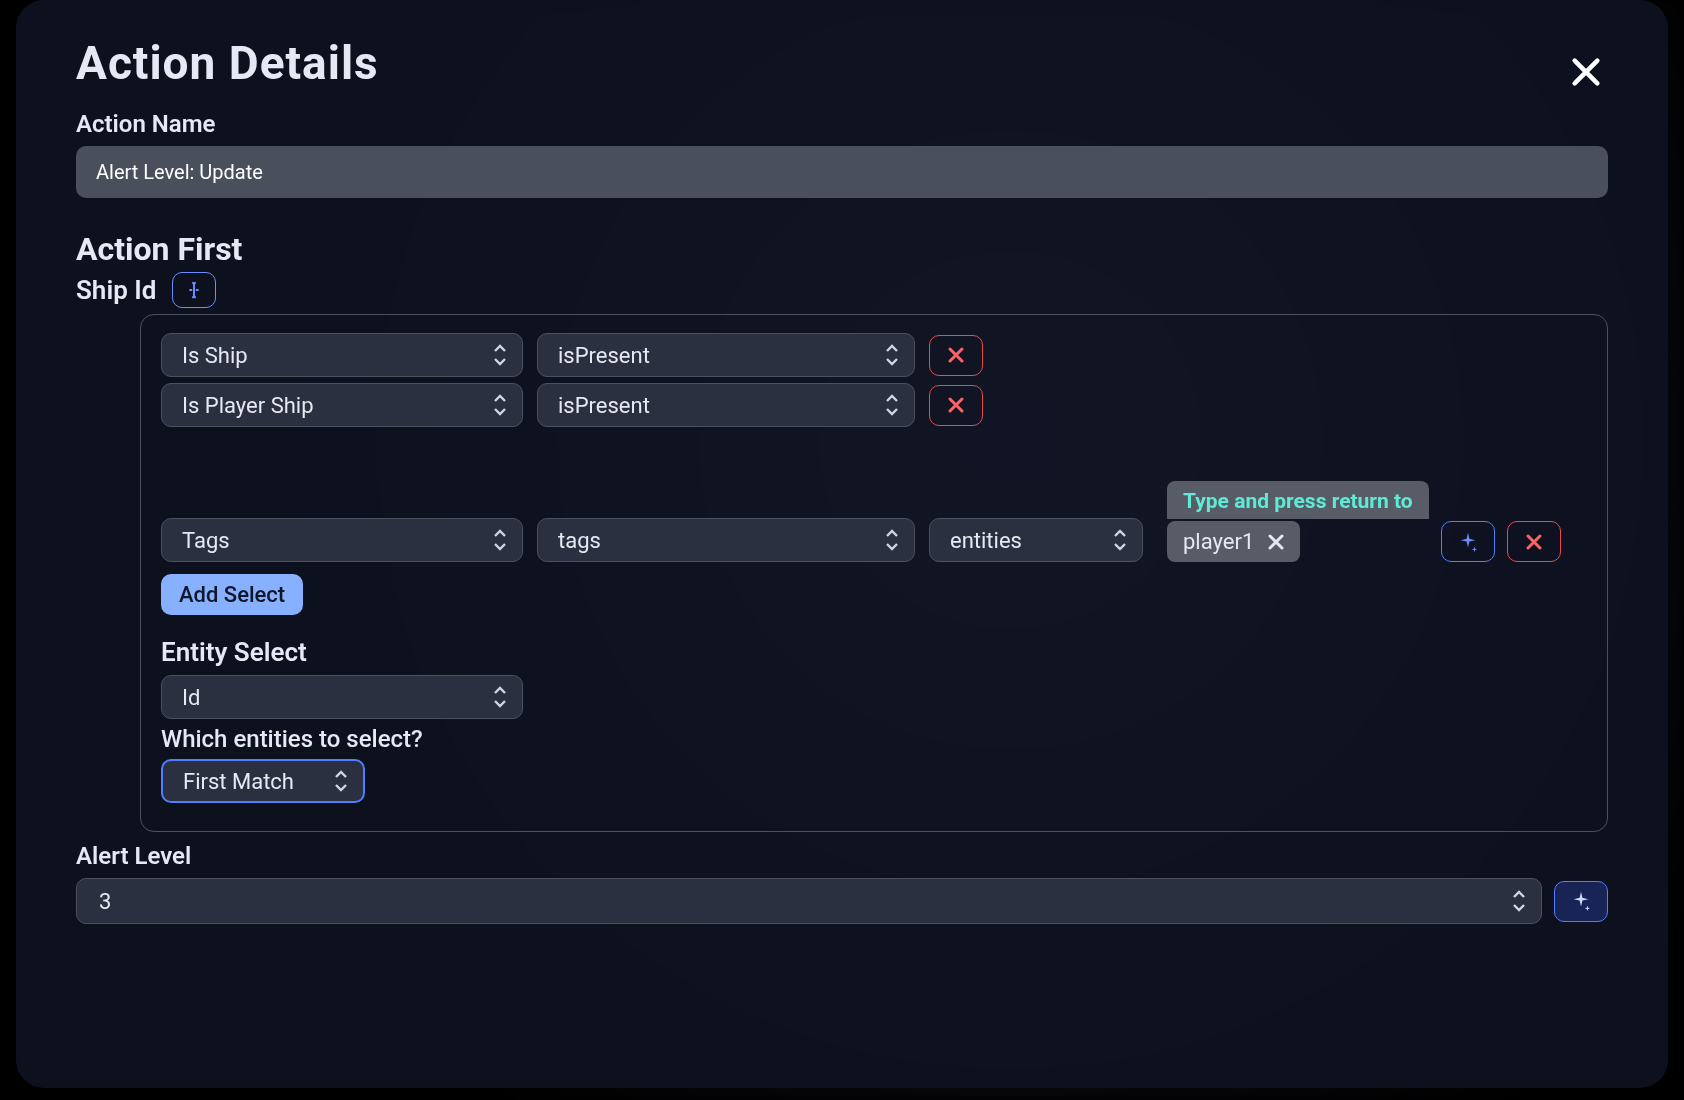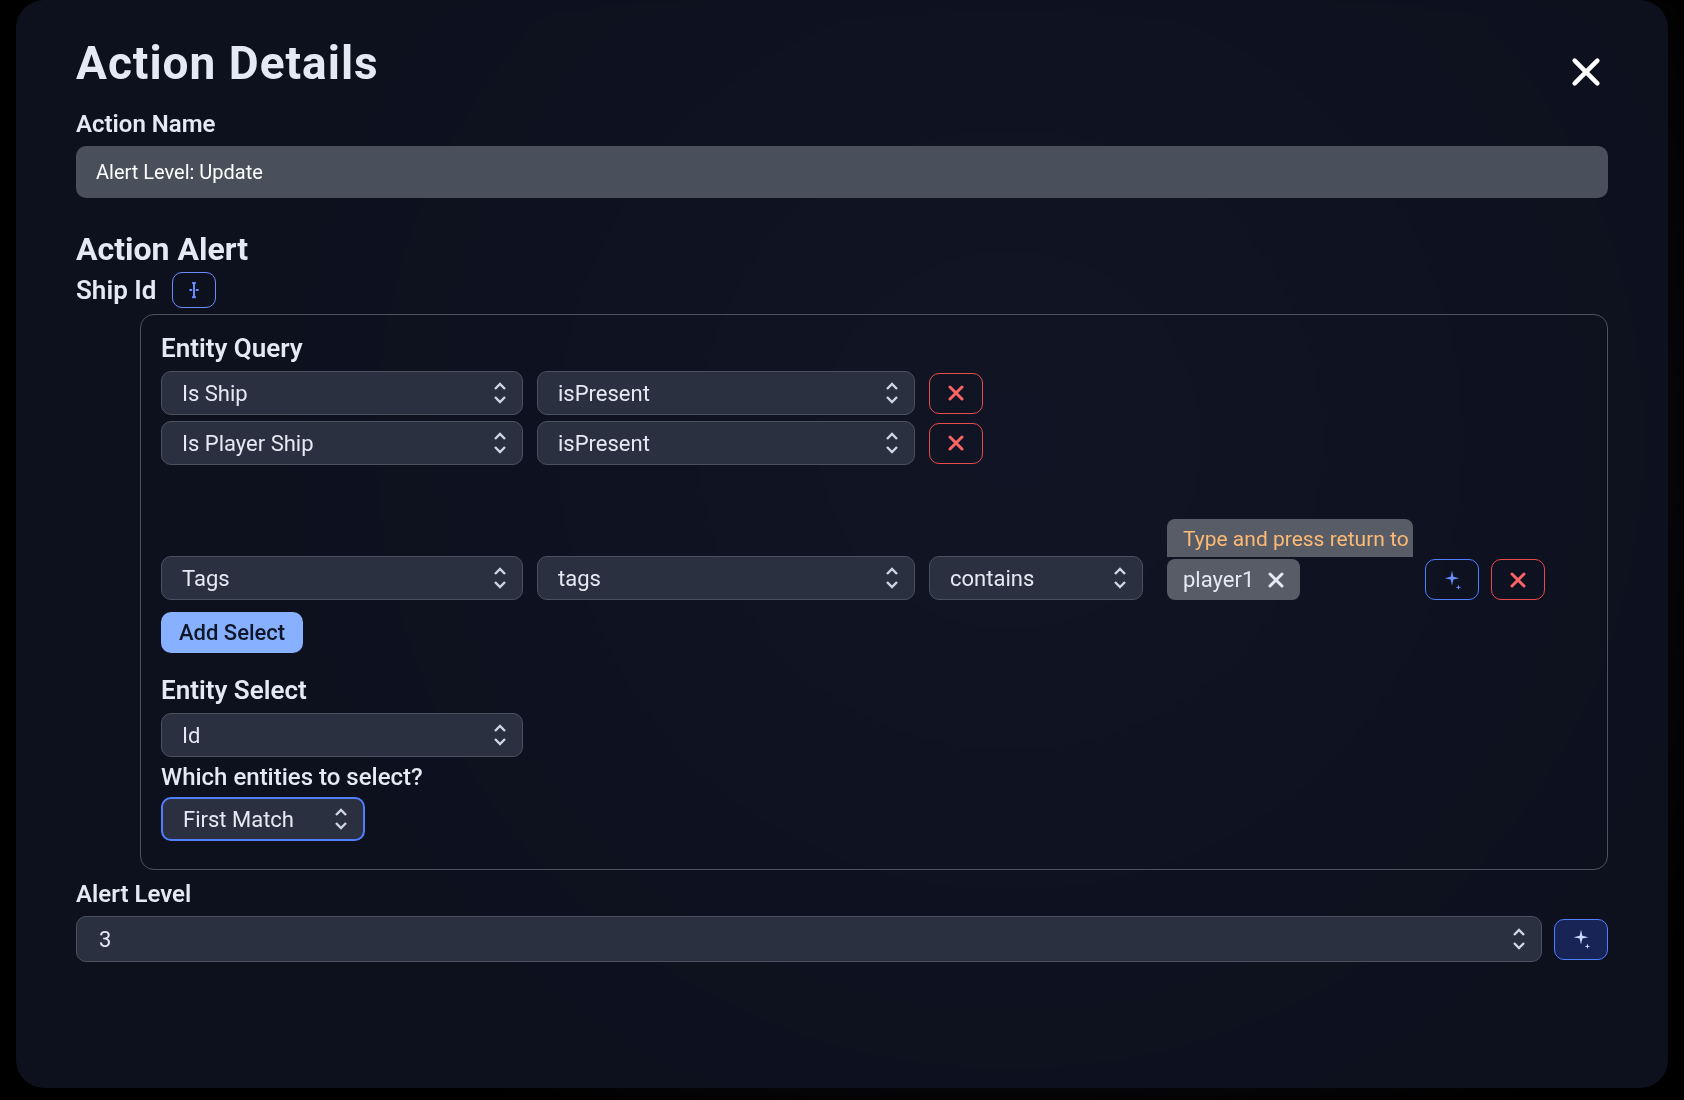--- a/index.html
+++ b/index.html
@@ -42,21 +42,21 @@
   .select-ctl.w3 { width: 214px; }
   .select-ctl.active { border-color:#4f7eff; border-width:2px; }
   .sel-arrows { position:absolute; right:12px; top:50%; transform:translateY(-50%); width:20px; height:26px; color:#cfd5e3; }
   .sel-arrows svg { width:20px; height:26px; }
   .del-btn { width:54px; height:41px; border:1.8px solid #e94a4a; border-radius:10px; display:flex; align-items:center; justify-content:center; cursor:pointer; color:#fa6464; }
   .del-btn svg { width:16px; height:16px; stroke-width:3; }
   .ai-btn { width:54px; height:41px; border:1.8px solid #4f7eff; border-radius:10px; display:flex; align-items:center; justify-content:center; cursor:pointer; color:#6b8cff; }
   .ai-btn svg { width:22px; height:22px; }
   .add-filter-btn { background:#87b1ff; color:#0e1628; font-size:22px; font-weight:500; border:none; border-radius:10px; padding:8px 18px; cursor:pointer; margin-top:6px; }
   .tag-block { position:relative; display:flex; flex-direction:column; align-items:flex-start; gap:2px; }
-  .tag-hint { background:#575c66; color:#fdba74; font-size:21px; padding:8px 4px 6px 16px; border-radius:8px 8px 0 0; white-space:nowrap; }
+  .tag-hint { background:#575c66; color:#5eead4; font-size:21px; padding:8px 16px 6px 16px; border-radius:8px 8px 0 0; white-space:nowrap;font-weight:bold; }
   .tag-chip { background:#575c66; color:#e6e9f3; font-size:22px; padding:8px 16px; border-radius:8px; display:flex; align-items:center; gap:14px; }
   .tag-chip svg { width:16px; height:16px; stroke:#e6e9f3; stroke-width:3; }
   .tag-wrap { display:flex; align-items:flex-end; gap:12px; margin-left:10px; }
   .alert-row { display:flex; align-items:center; gap:12px; margin-top:4px; }
   .alert-select { flex:1; background:#2a3040; border:1.6px solid #4a5260; border-radius:10px; height:46px; display:flex; align-items:center; padding:0 44px 0 22px; font-size:22px; position:relative; cursor:pointer;}
   .gap-row { height: 48px; }
   .sub-label { font-size:24px; font-weight:500; margin:6px 0 6px 0; }
 </style>
 </head>
 <body>
@@ -68,33 +68,32 @@
 
   <div class="close-btn">
     <svg viewBox="0 0 24 24" fill="none">
         <path d="M4 4 L20 20 M20 4 L4 20" stroke="currentColor" stroke-linecap="round"></path>
       </svg>
   </div>
 
   <div class="label">Action Name</div>
   <input class="text-input" value="Alert Level: Update" style="">
 
-  <div class="section-title">Action Alert</div>
+  <div class="section-title">Action First</div>
 
   <div class="ship-id-row">
     <div class="ship-id-label">Ship Id</div>
     <div class="icon-pill">
       <svg viewBox="0 0 24 24" fill="none" stroke="currentColor" stroke-width="2.2">
           <path d="M10 4 C11.5 4 12 5 12 6 V18 C12 19 11.5 20 10 20 M14 4 C12.5 4 12 5 12 6 M14 20 C12.5 20 12 19 12 18 M7 12 H10 M14 12 H17"></path>
         </svg>
     </div>
   </div>
 
   <div class="query-panel">
-    <div class="panel-heading">Entity Query</div>
 
     
     <div class="filter-row">
       <div class="select-ctl w1">
         <span>Is Ship</span>
         <span class="sel-arrows"><svg viewBox="0 0 20 26" fill="none" stroke="currentColor" stroke-width="2.4">
               <path d="M5 9 L10 4 L15 9 M5 17 L10 22 L15 17"></path>
             </svg></span>
       </div>
       <div class="select-ctl w2">
@@ -141,21 +140,21 @@
               <path d="M5 9 L10 4 L15 9 M5 17 L10 22 L15 17"></path>
             </svg></span>
       </div>
       <div class="select-ctl w2">
         <span>tags</span>
         <span class="sel-arrows"><svg viewBox="0 0 20 26" fill="none" stroke="currentColor" stroke-width="2.4">
               <path d="M5 9 L10 4 L15 9 M5 17 L10 22 L15 17"></path>
             </svg></span>
       </div>
       <div class="select-ctl w3">
-        <span>contains</span>
+        <span>entities</span>
         <span class="sel-arrows"><svg viewBox="0 0 20 26" fill="none" stroke="currentColor" stroke-width="2.4">
               <path d="M5 9 L10 4 L15 9 M5 17 L10 22 L15 17"></path>
             </svg></span>
       </div>
 
       <div class="tag-wrap">
         <div class="tag-block">
           <div class="tag-hint">Type and press return to</div>
           <div class="tag-chip">
             <span>player1</span>

